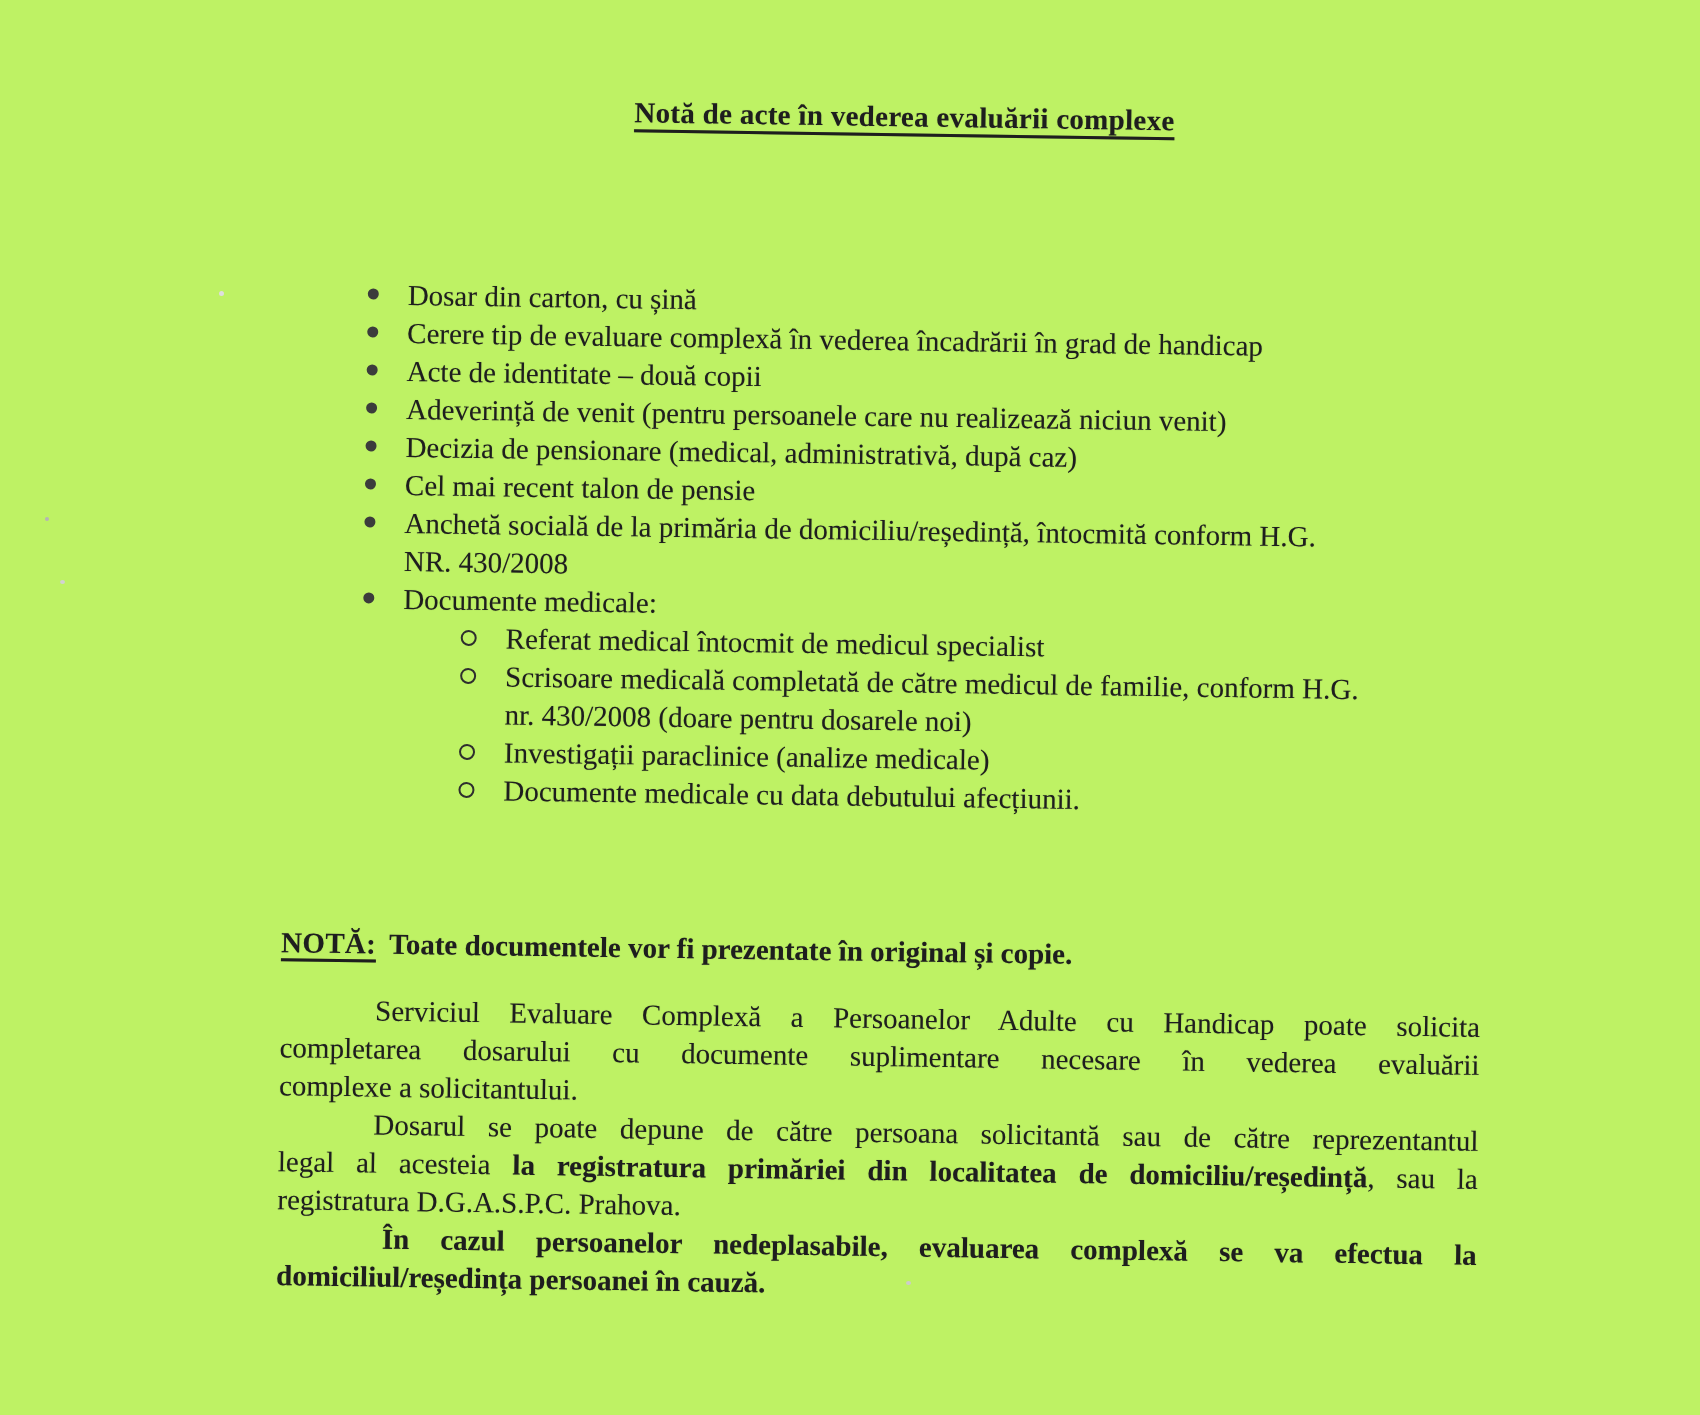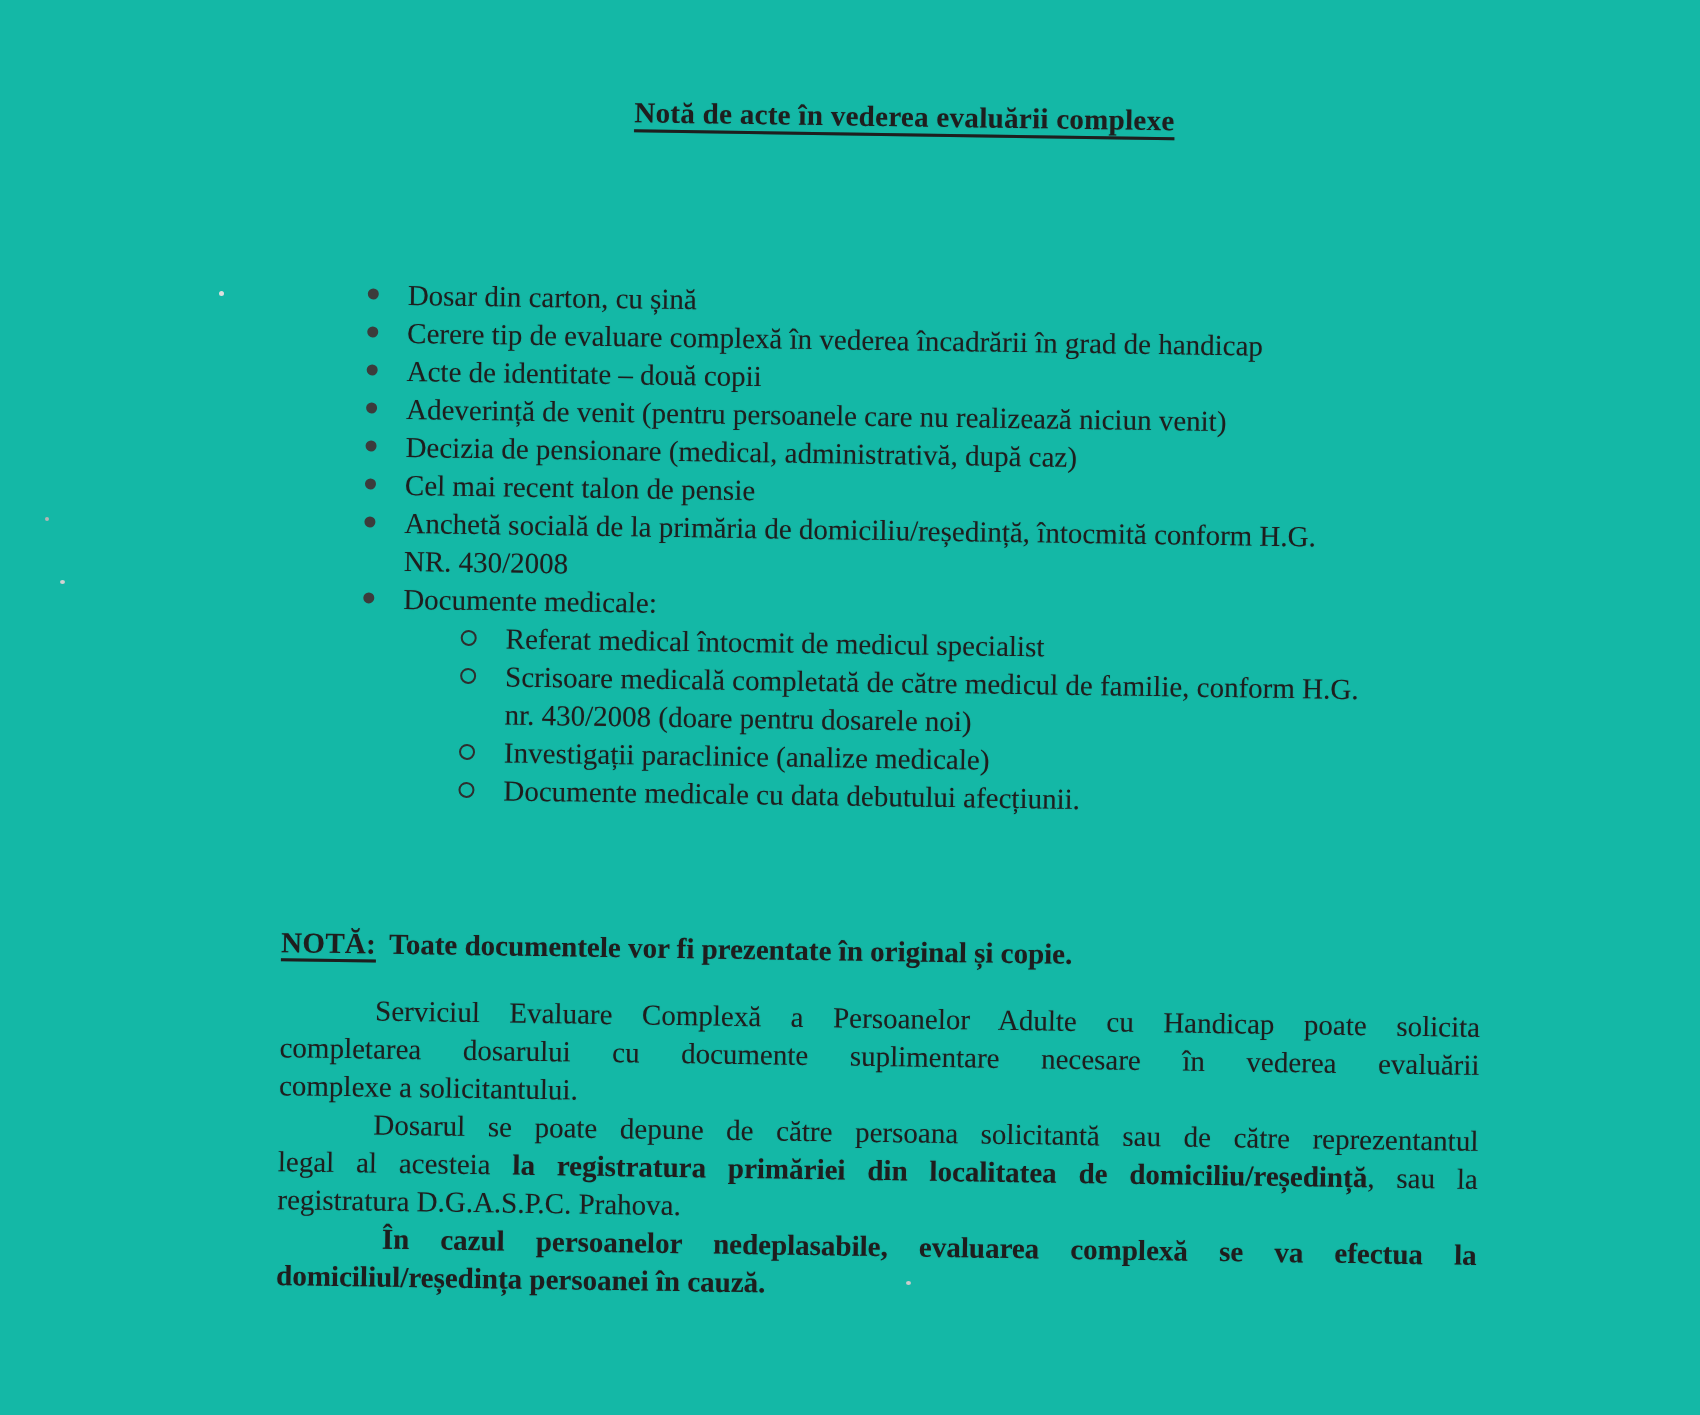--- a/index.html
+++ b/index.html
@@ -1,20 +1,20 @@
 <!DOCTYPE html>
 <html><head>
 <meta charset="utf-8">
 <style>
   html, body { margin: 0; padding: 0; background: #ffffff; }
   .page {
     position: relative;
     width: 1700px;
     height: 1415px;
-    background: #14b8a6;
+    background: #bef264;
     overflow: hidden;
     font-family: "Liberation Serif", "DejaVu Serif", serif;
     color: #1e1e1e;
   }
   .content {
     position: absolute;
     left: 293px;
     top: 0;
     width: 1200px;
     transform: rotate(0.85deg);

